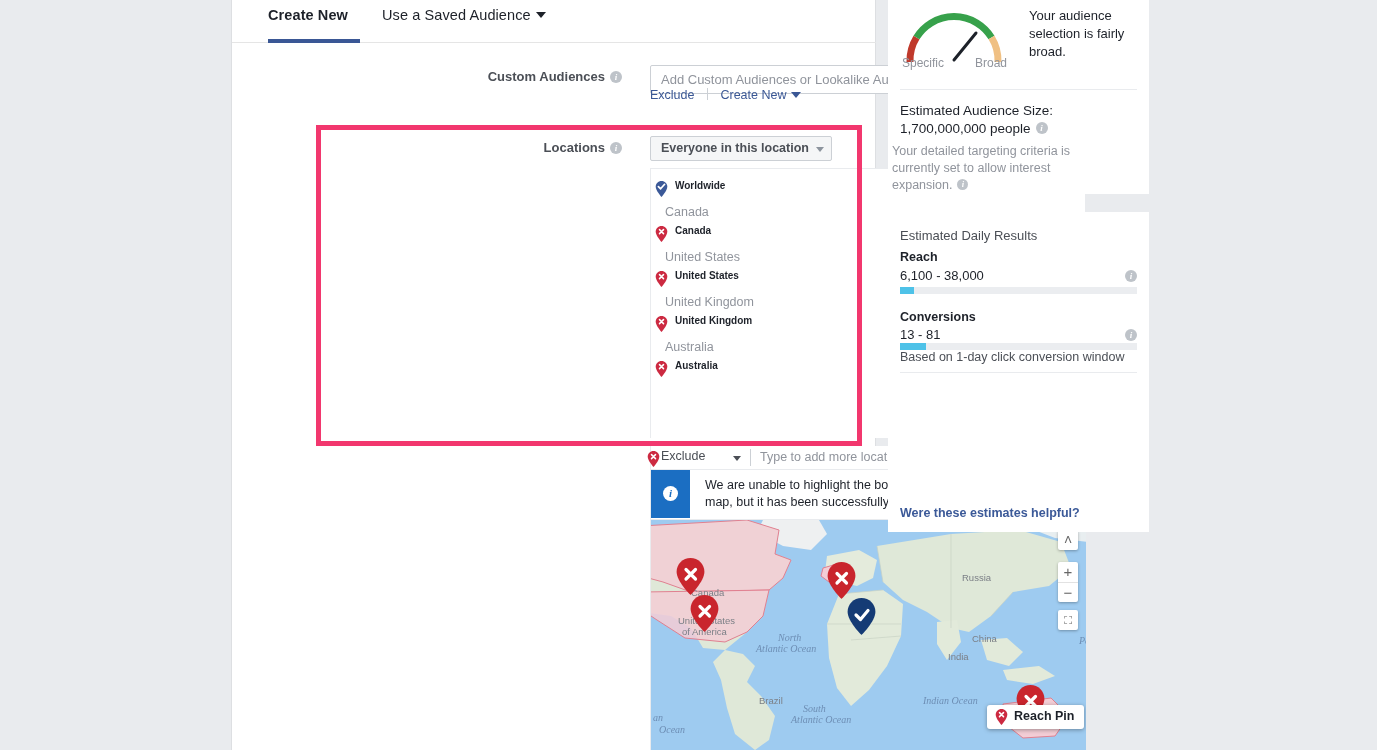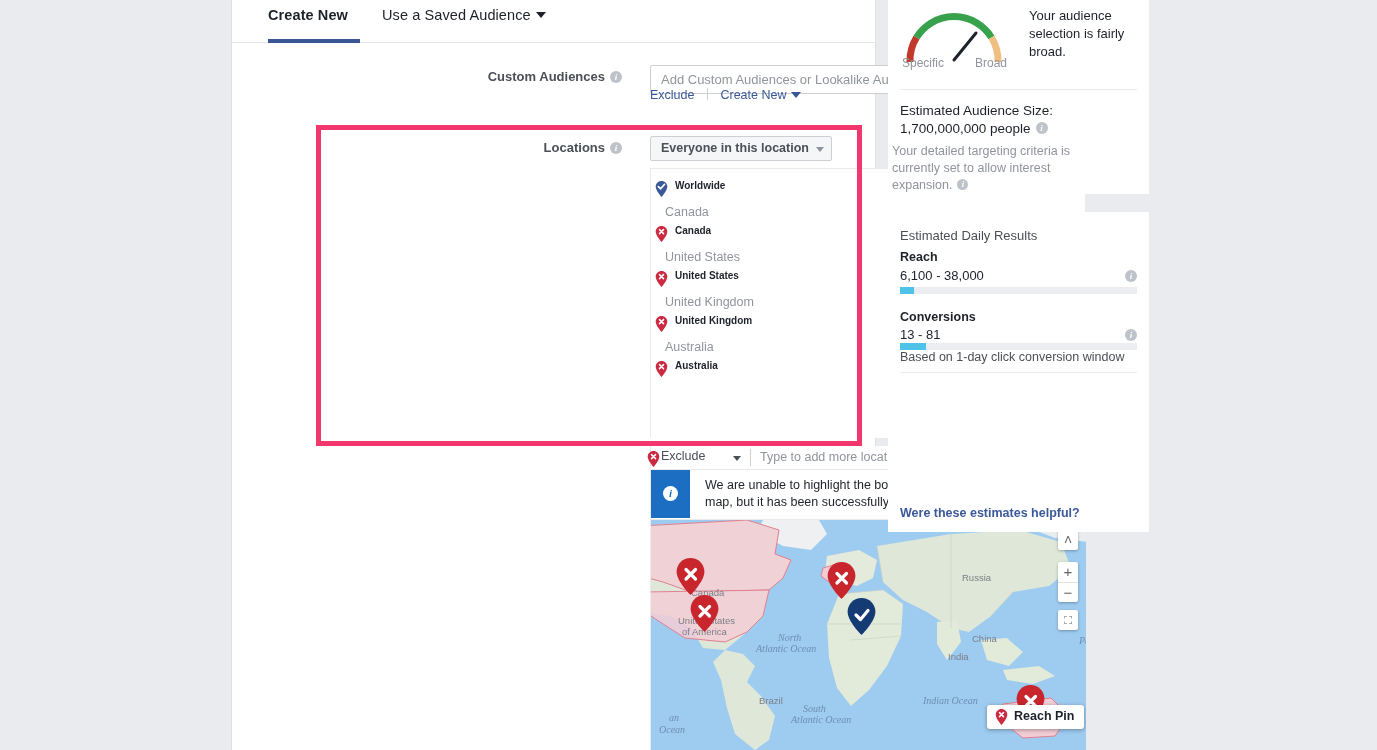--- a/index.html
+++ b/index.html
@@ -272,21 +272,21 @@
         <div class="map-label country" style="left: 311px; top: 52px;">Russia</div>
         <div class="map-label country" style="left: 321px; top: 113px;">China</div>
         <div class="map-label country" style="left: 297px; top: 131px;">India</div>
         <div class="map-label country" style="left: 108px; top: 175px;">Brazil</div>
         <div class="map-label ocean" style="left: 127px; top: 112px;">North</div>
         <div class="map-label ocean" style="left: 105px; top: 123px;">Atlantic Ocean</div>
         <div class="map-label ocean" style="left: 152px; top: 183px;">South</div>
         <div class="map-label ocean" style="left: 140px; top: 194px;">Atlantic Ocean</div>
         <div class="map-label ocean" style="left: 272px; top: 175px;">Indian Ocean</div>
         <div class="map-label ocean" style="left: 428px; top: 115px;">Pa</div>
-        <div class="map-label ocean" style="left: 18px; top: 192px; font-style: italic;">an</div>
+        <div class="map-label ocean" style="left: 2px; top: 192px; font-style: italic;">an</div>
         <div class="map-label ocean" style="left: 8px; top: 204px;">Ocean</div>
       </div>
     <div id="map-pins">
         <div style="position: absolute; left: 25px; top: 38px; width: 29px; height: 37px; cursor: pointer;"><svg viewBox="0 0 29 37" width="29" height="37">
             <path d="M14.5 0C6.8 0 .6 6.2.6 13.8C.6 23.5 14.5 37 14.5 37S28.4 23.5 28.4 13.8C28.4 6.2 22.2 0 14.5 0z" fill="#c9252d"></path>
             <path d="M10 11.5l9.5 9.5M19.5 11.5l-9.5 9.5" stroke="#fff" stroke-width="3.2" stroke-linecap="round"></path>
           </svg></div>
         <div style="position: absolute; left: 39px; top: 75px; width: 29px; height: 37px; cursor: pointer;"><svg viewBox="0 0 29 37" width="29" height="37">
             <path d="M14.5 0C6.8 0 .6 6.2.6 13.8C.6 23.5 14.5 37 14.5 37S28.4 23.5 28.4 13.8C28.4 6.2 22.2 0 14.5 0z" fill="#c9252d"></path>
             <path d="M10 11.5l9.5 9.5M19.5 11.5l-9.5 9.5" stroke="#fff" stroke-width="3.2" stroke-linecap="round"></path>

